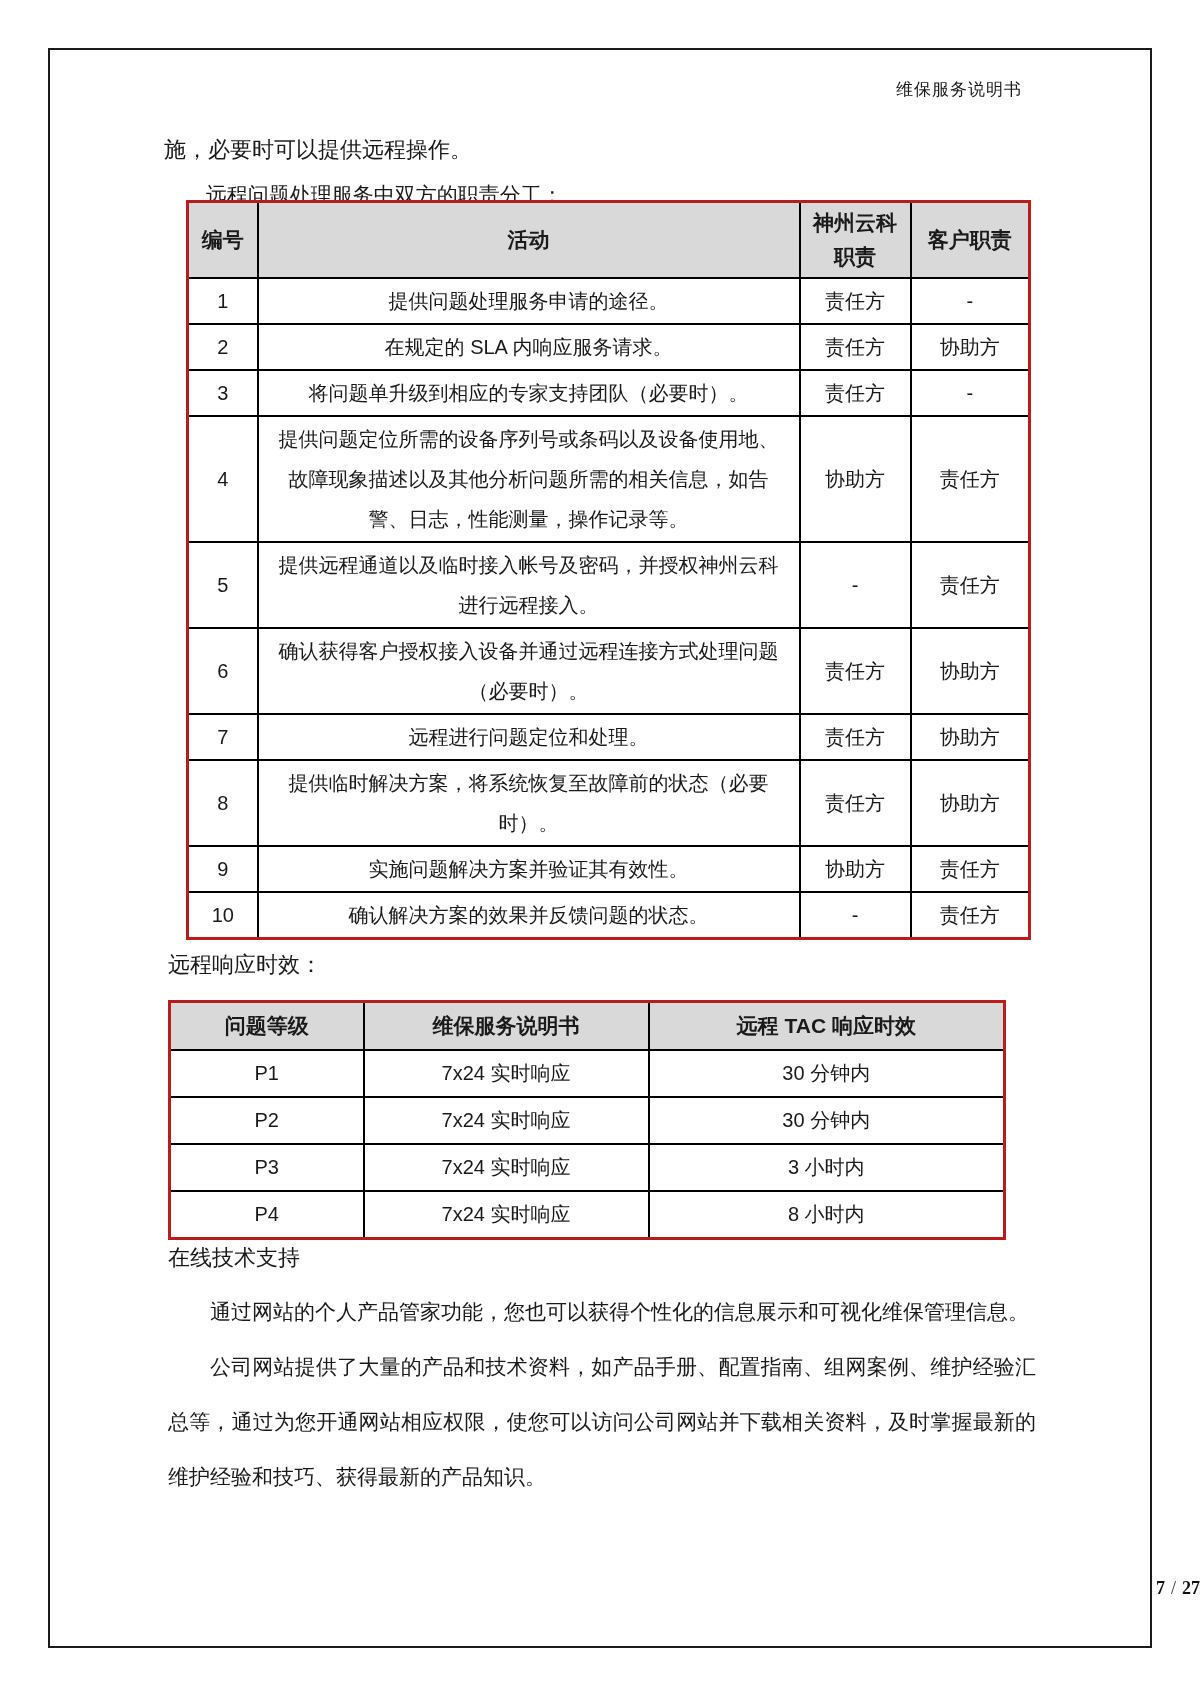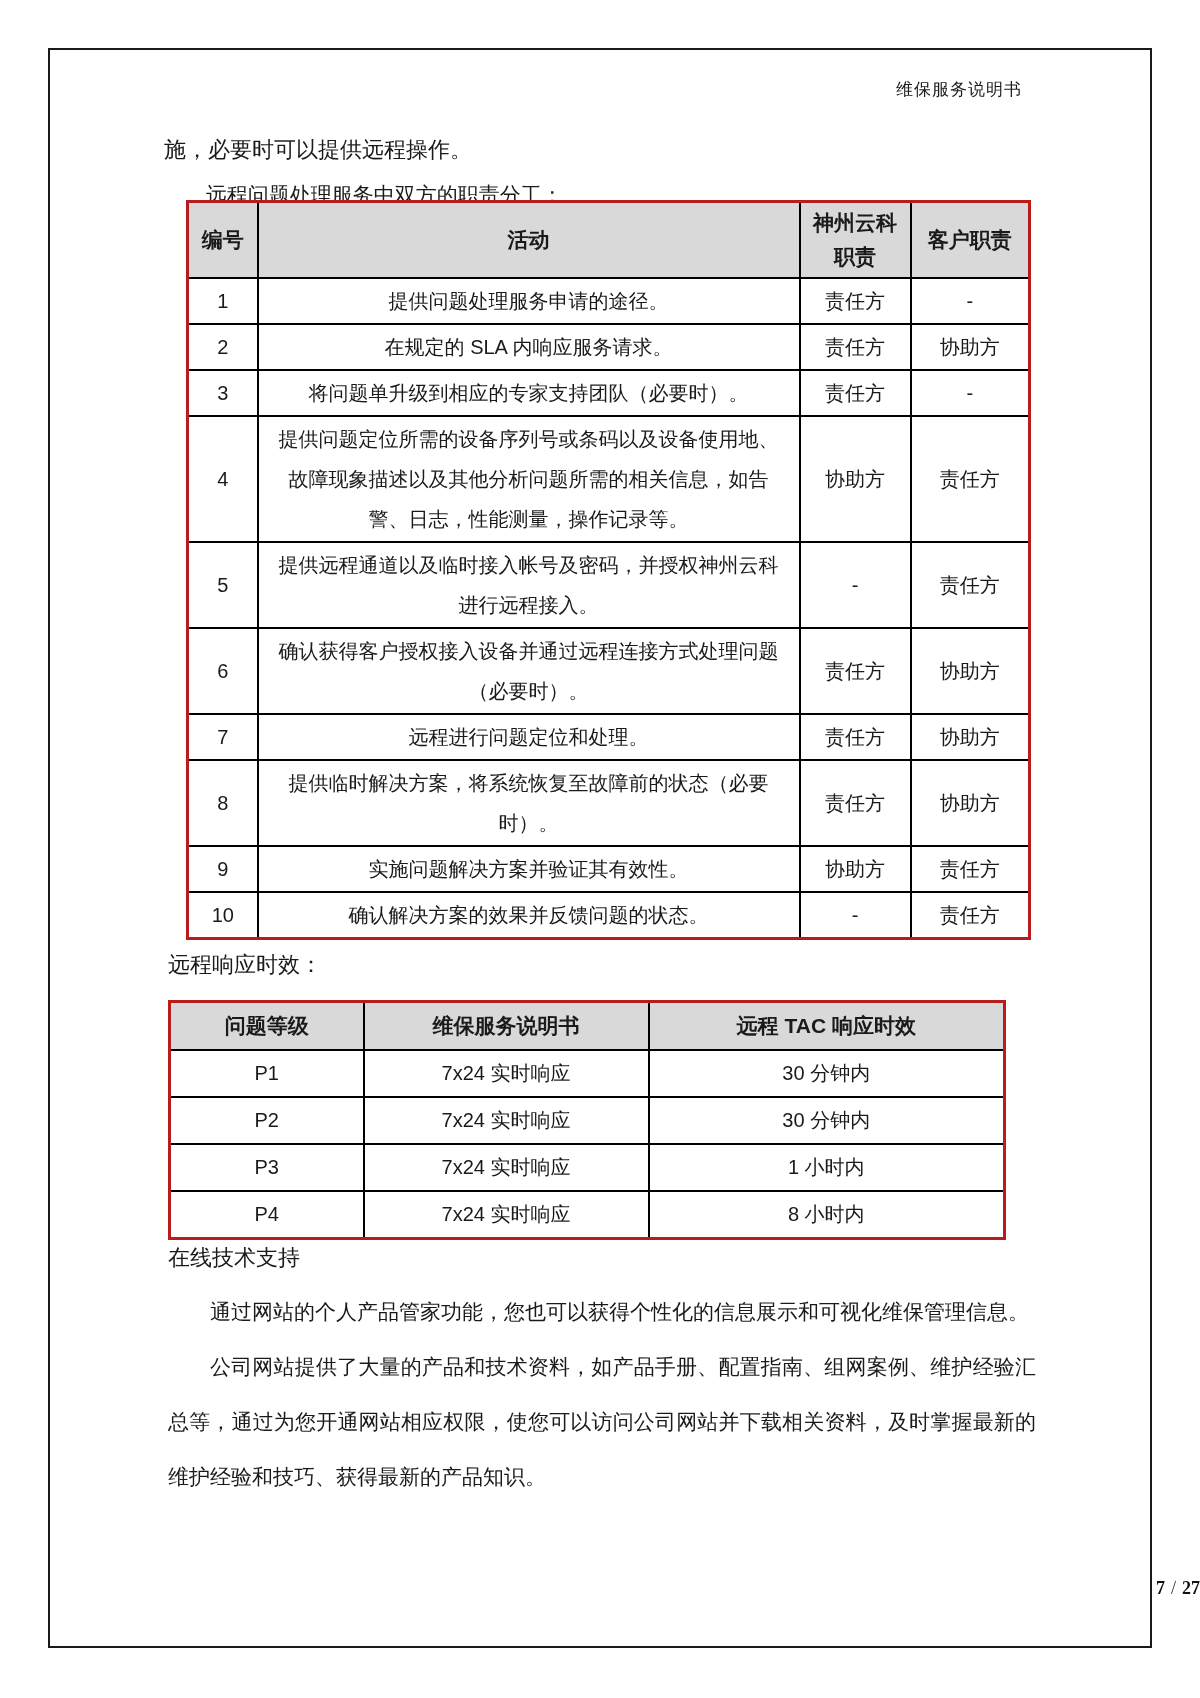--- a/index.html
+++ b/index.html
@@ -249,21 +249,21 @@
         <td>30 分钟内</td>
       </tr>
       <tr>
         <td>P2</td>
         <td>7x24 实时响应</td>
         <td>30 分钟内</td>
       </tr>
       <tr>
         <td>P3</td>
         <td>7x24 实时响应</td>
-        <td>1 小时内</td>
+        <td>3 小时内</td>
       </tr>
       <tr>
         <td>P4</td>
         <td>7x24 实时响应</td>
         <td>8 小时内</td>
       </tr>
     </tbody>
   </table>
 
   <div class="section-heading heading-online">在线技术支持</div>

